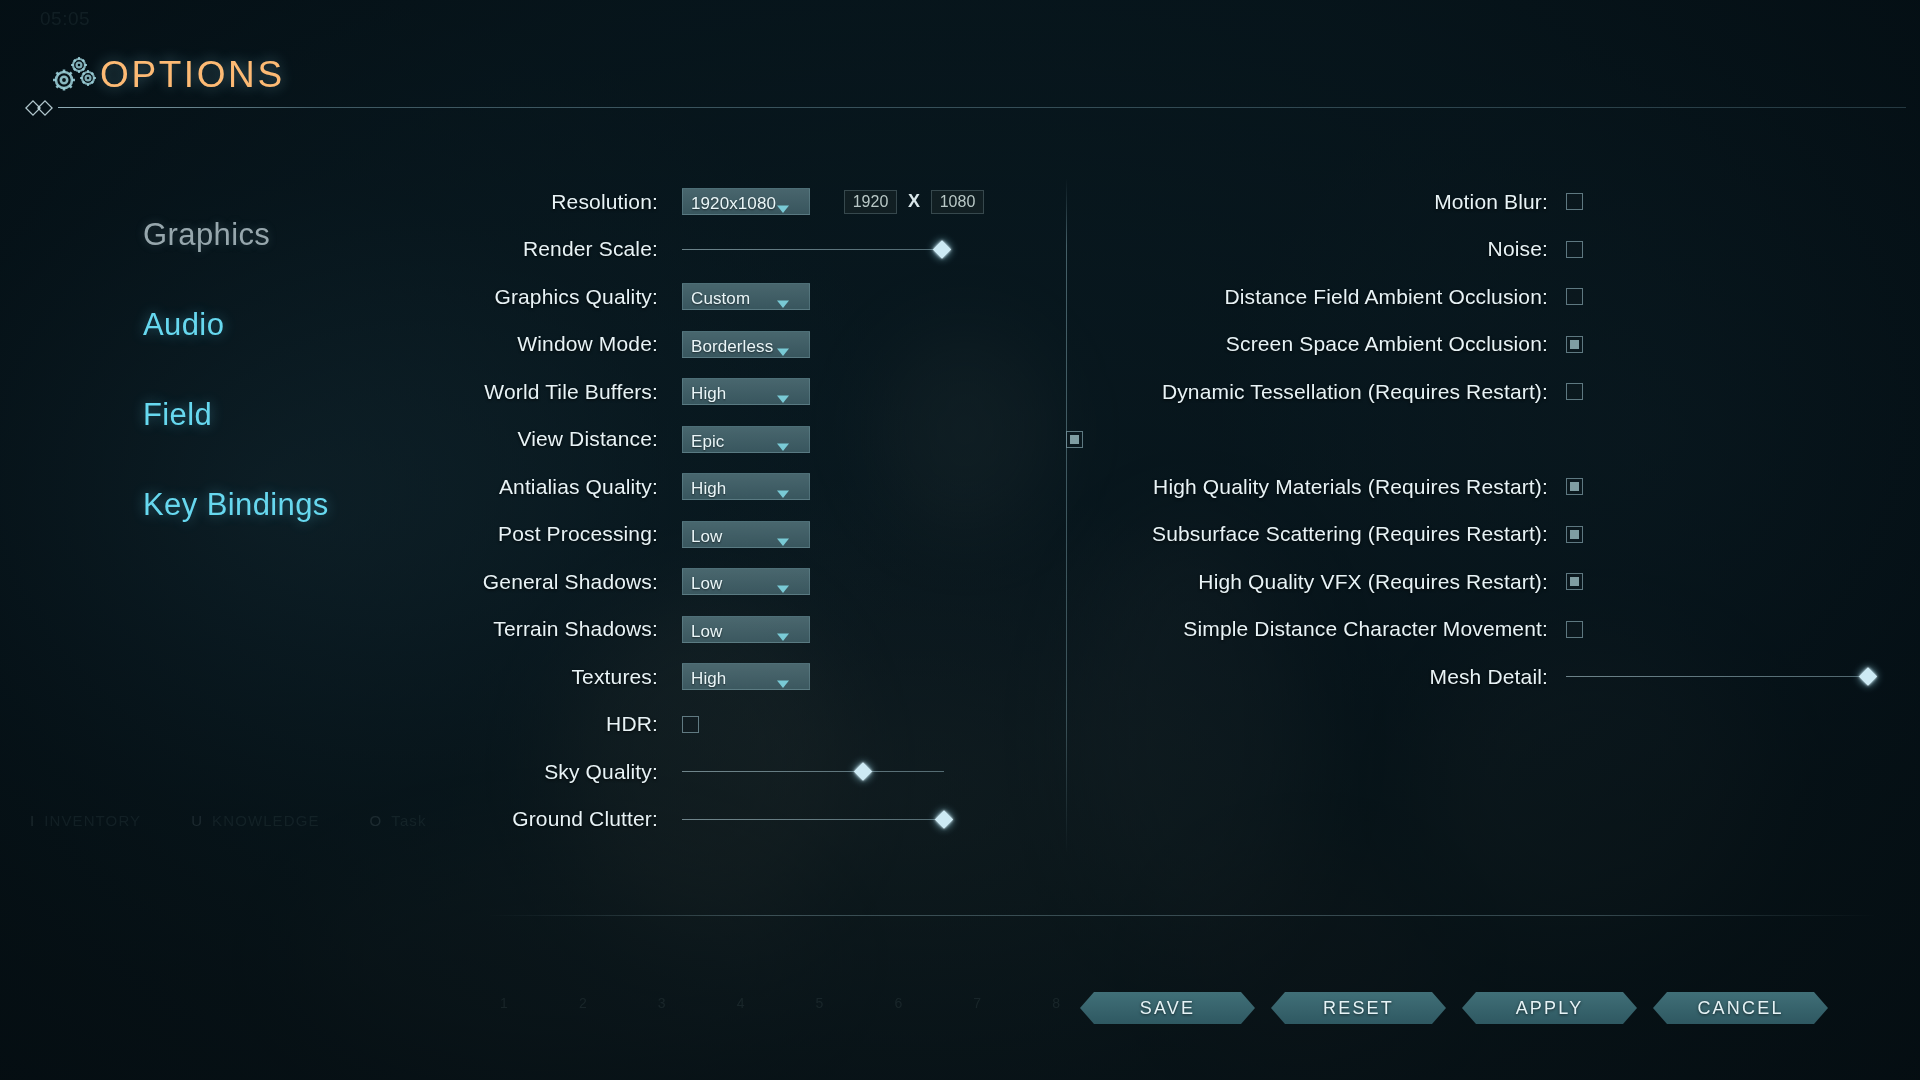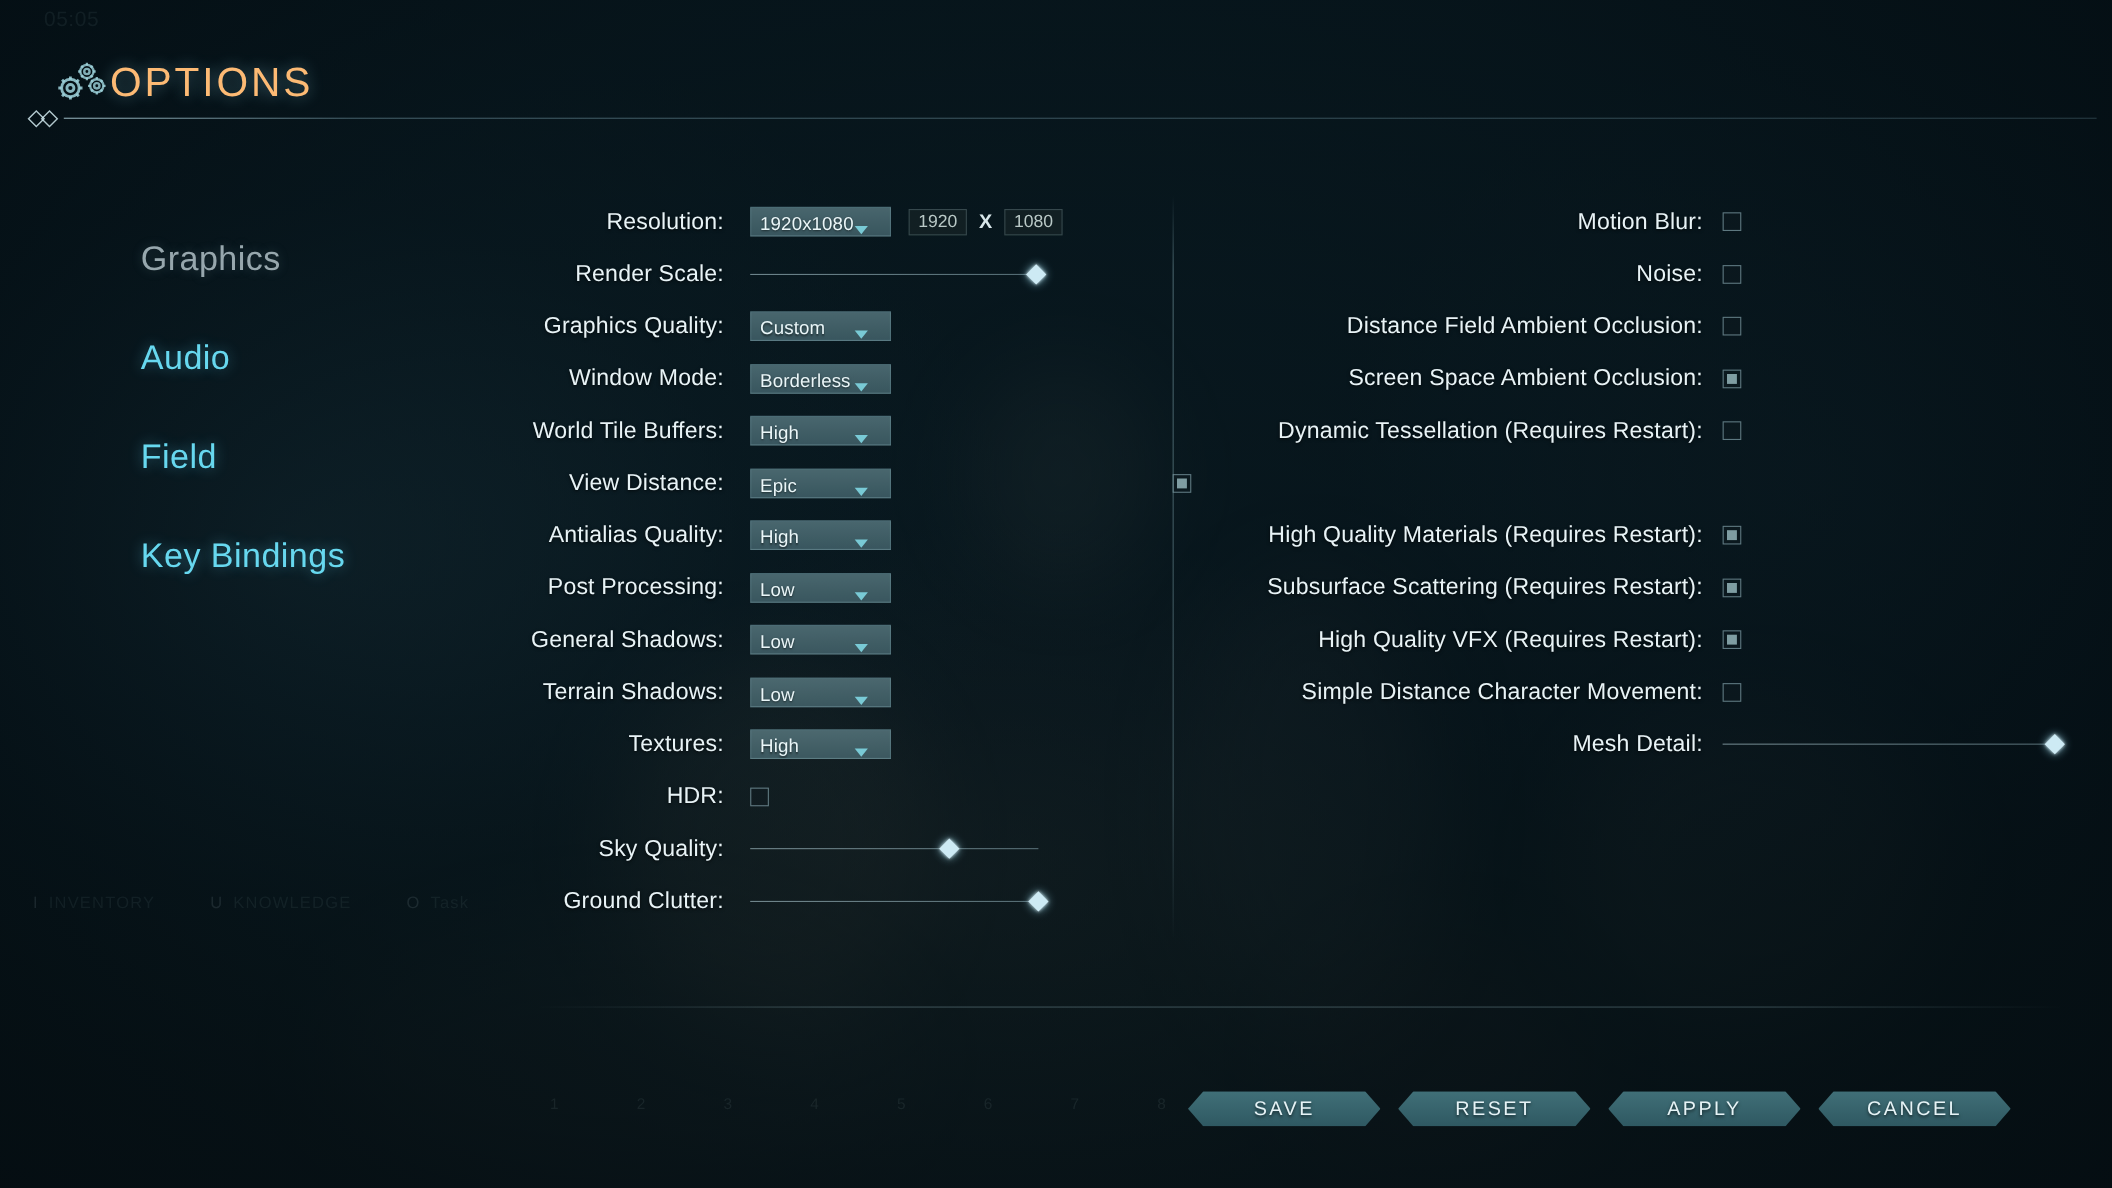--- a/index.html
+++ b/index.html
@@ -60,21 +60,21 @@
     color:#fdba74; font-size:37px; letter-spacing:2.6px; font-weight:400;
     text-shadow:0 0 14px rgba(150,220,240,0.45);
   }
   #rule {
     position:absolute; left:58px; top:107px; width:1848px; height:1px;
     background:linear-gradient(90deg, rgba(190,225,235,0.75) 0%, rgba(150,195,210,0.40) 14%, rgba(130,175,190,0.26) 100%);
   }
   #rule-diamonds { position:absolute; left:24px; top:98px; width:44px; height:20px; }
 
   
-  #sidebar { position:absolute; left:0; top:190px; width:430px; }
+  #sidebar { position:absolute; left:0; top:190px; width:430px;padding-left:15px; }
   .nav-item {
     height:90px; display:flex; align-items:center;
     padding-left:128px;
     font-size:31px; letter-spacing:0.4px;
     cursor:pointer; user-select:none;
   }
   .nav-item.active { color:#97a7ad; text-shadow:0 0 10px rgba(120,150,160,0.30); }
   .nav-item.idle   { color:#67d8ef; text-shadow:0 0 13px rgba(90,200,230,0.45); }
 
   
@@ -106,21 +106,21 @@
     padding:0 19px 0 8px; cursor:pointer;
   }
   .dropdown .dval {
     color:#eaf6f8; font-size:17px; letter-spacing:0.1px;
     white-space:nowrap; overflow:hidden;
     text-shadow:0 1px 2px rgba(0,0,0,0.55);
   }
   .caret { flex:none; width:14px; height:10px; }
 
   
-  .res-extra { display:flex; align-items:center; margin-left:16px; }
+  .res-extra { display:flex; align-items:center; margin-left:34px; }
   .numfield {
     width:53px; height:24px;
     background:rgba(22,34,38,0.72);
     border:1px solid rgba(150,180,185,0.28);
     display:flex; align-items:center; justify-content:center;
     color:#b9c8c6; font-size:16px; cursor:text;
   }
   .xsep { color:#d9e7ea; font-size:18px; font-weight:bold; margin:0 11px; }
 
   

